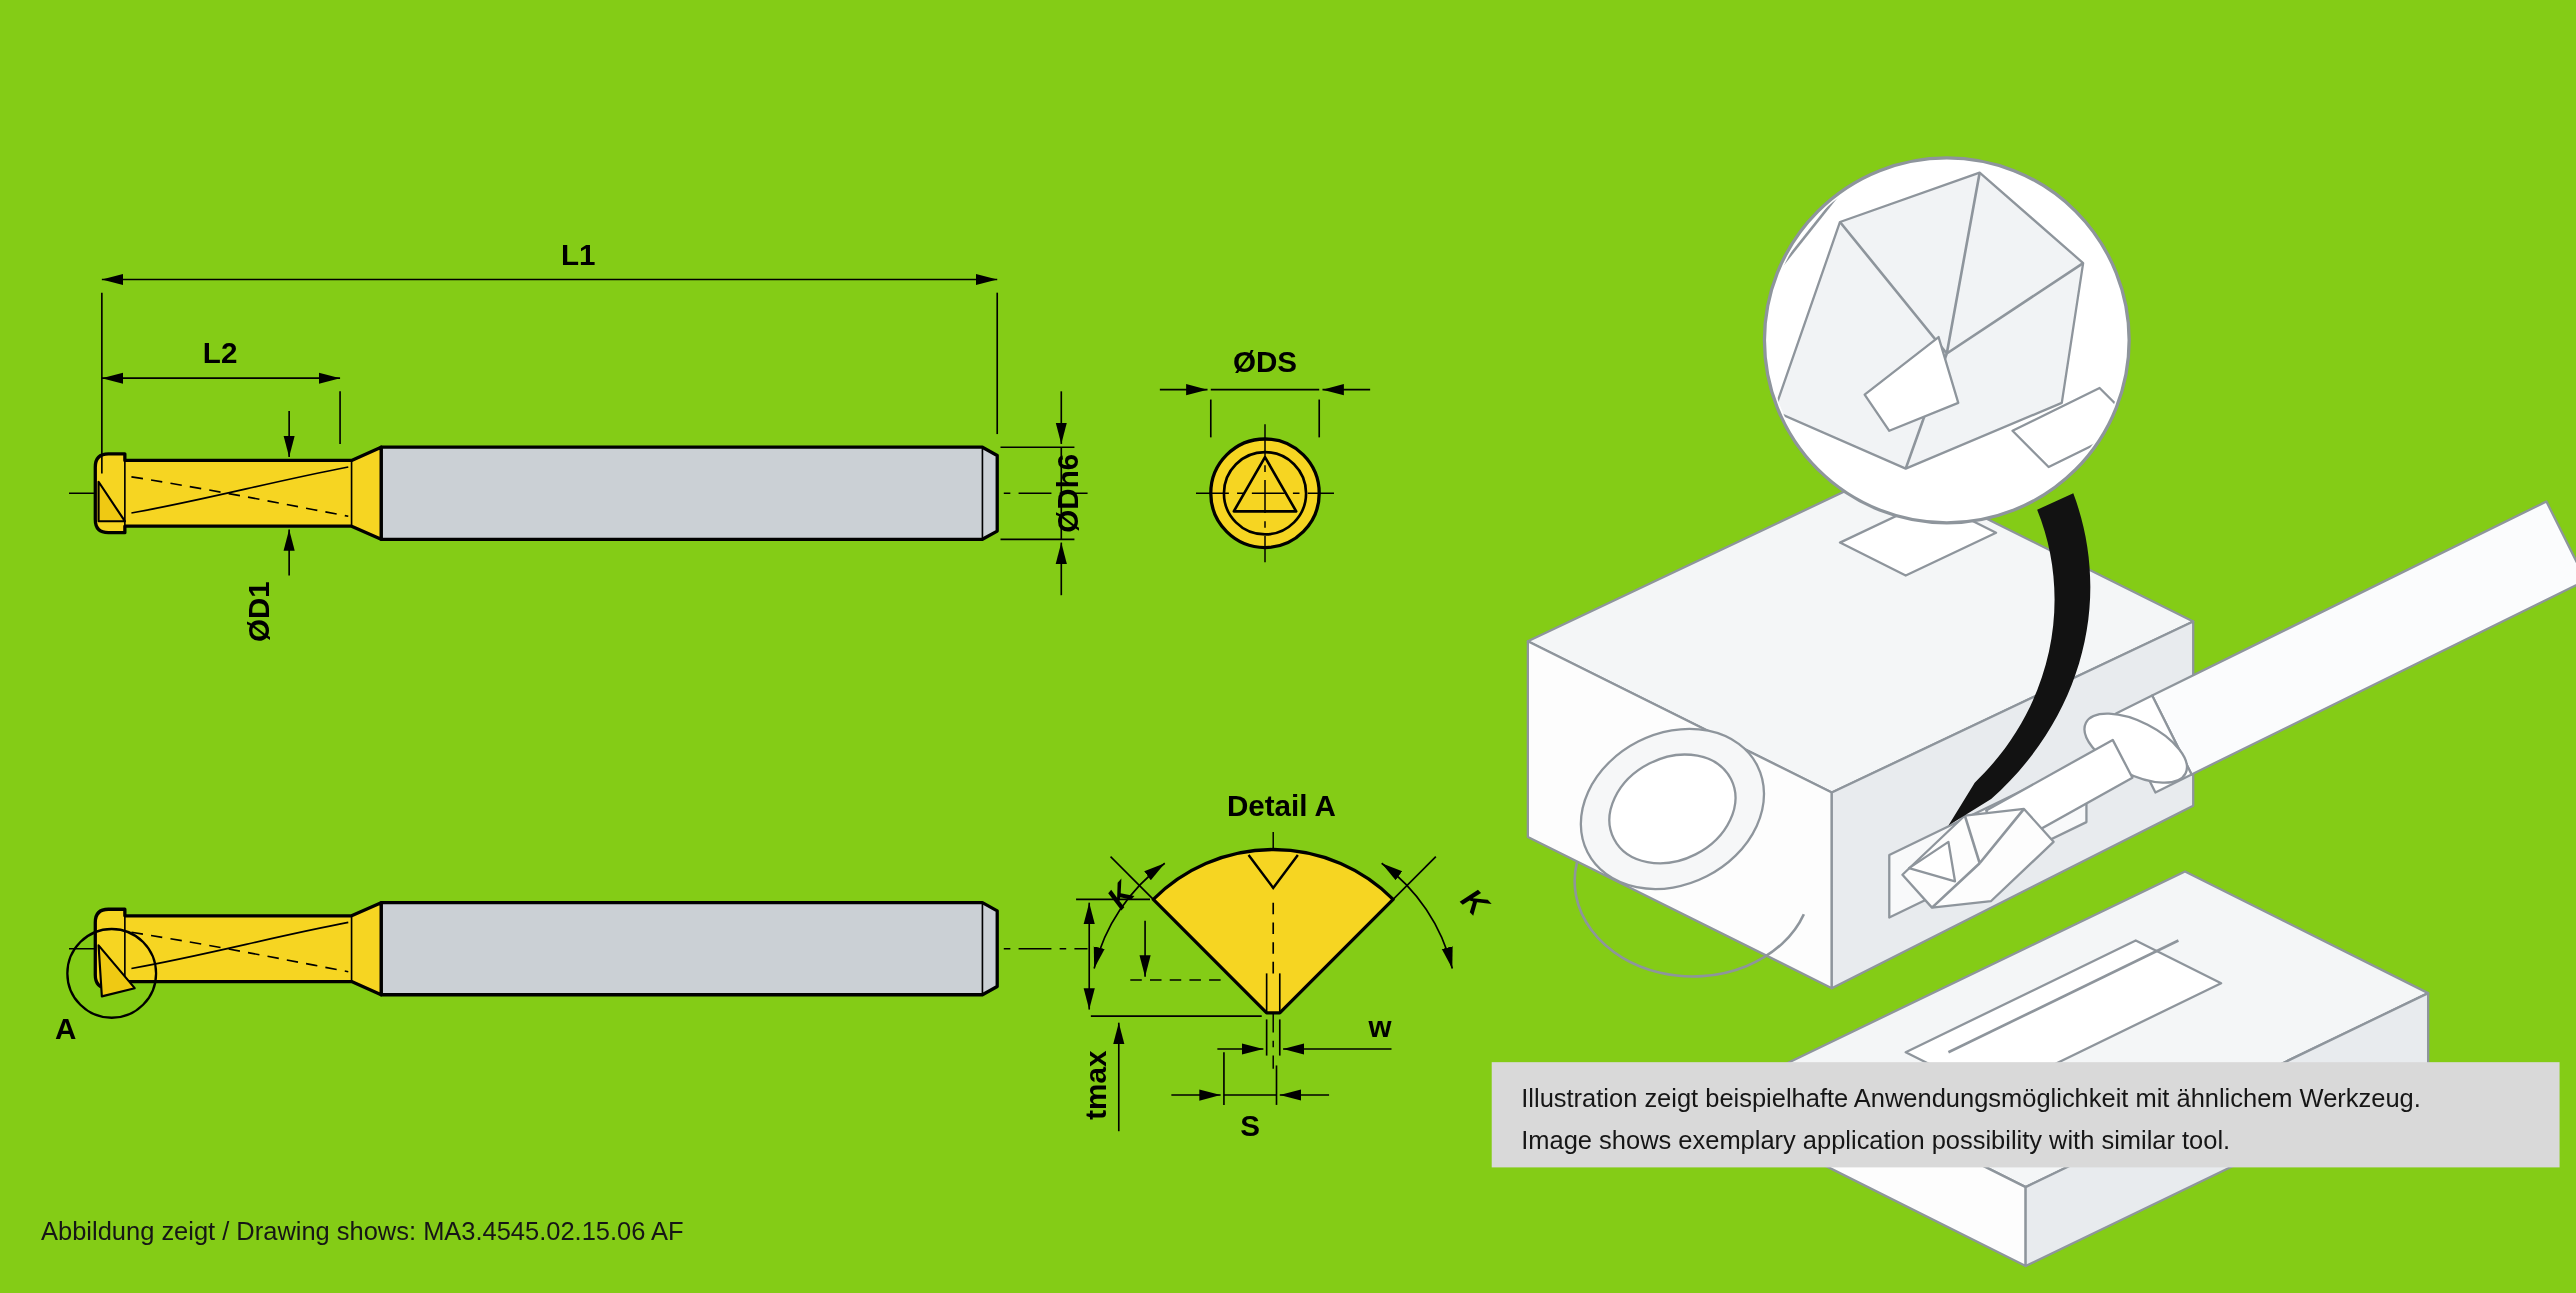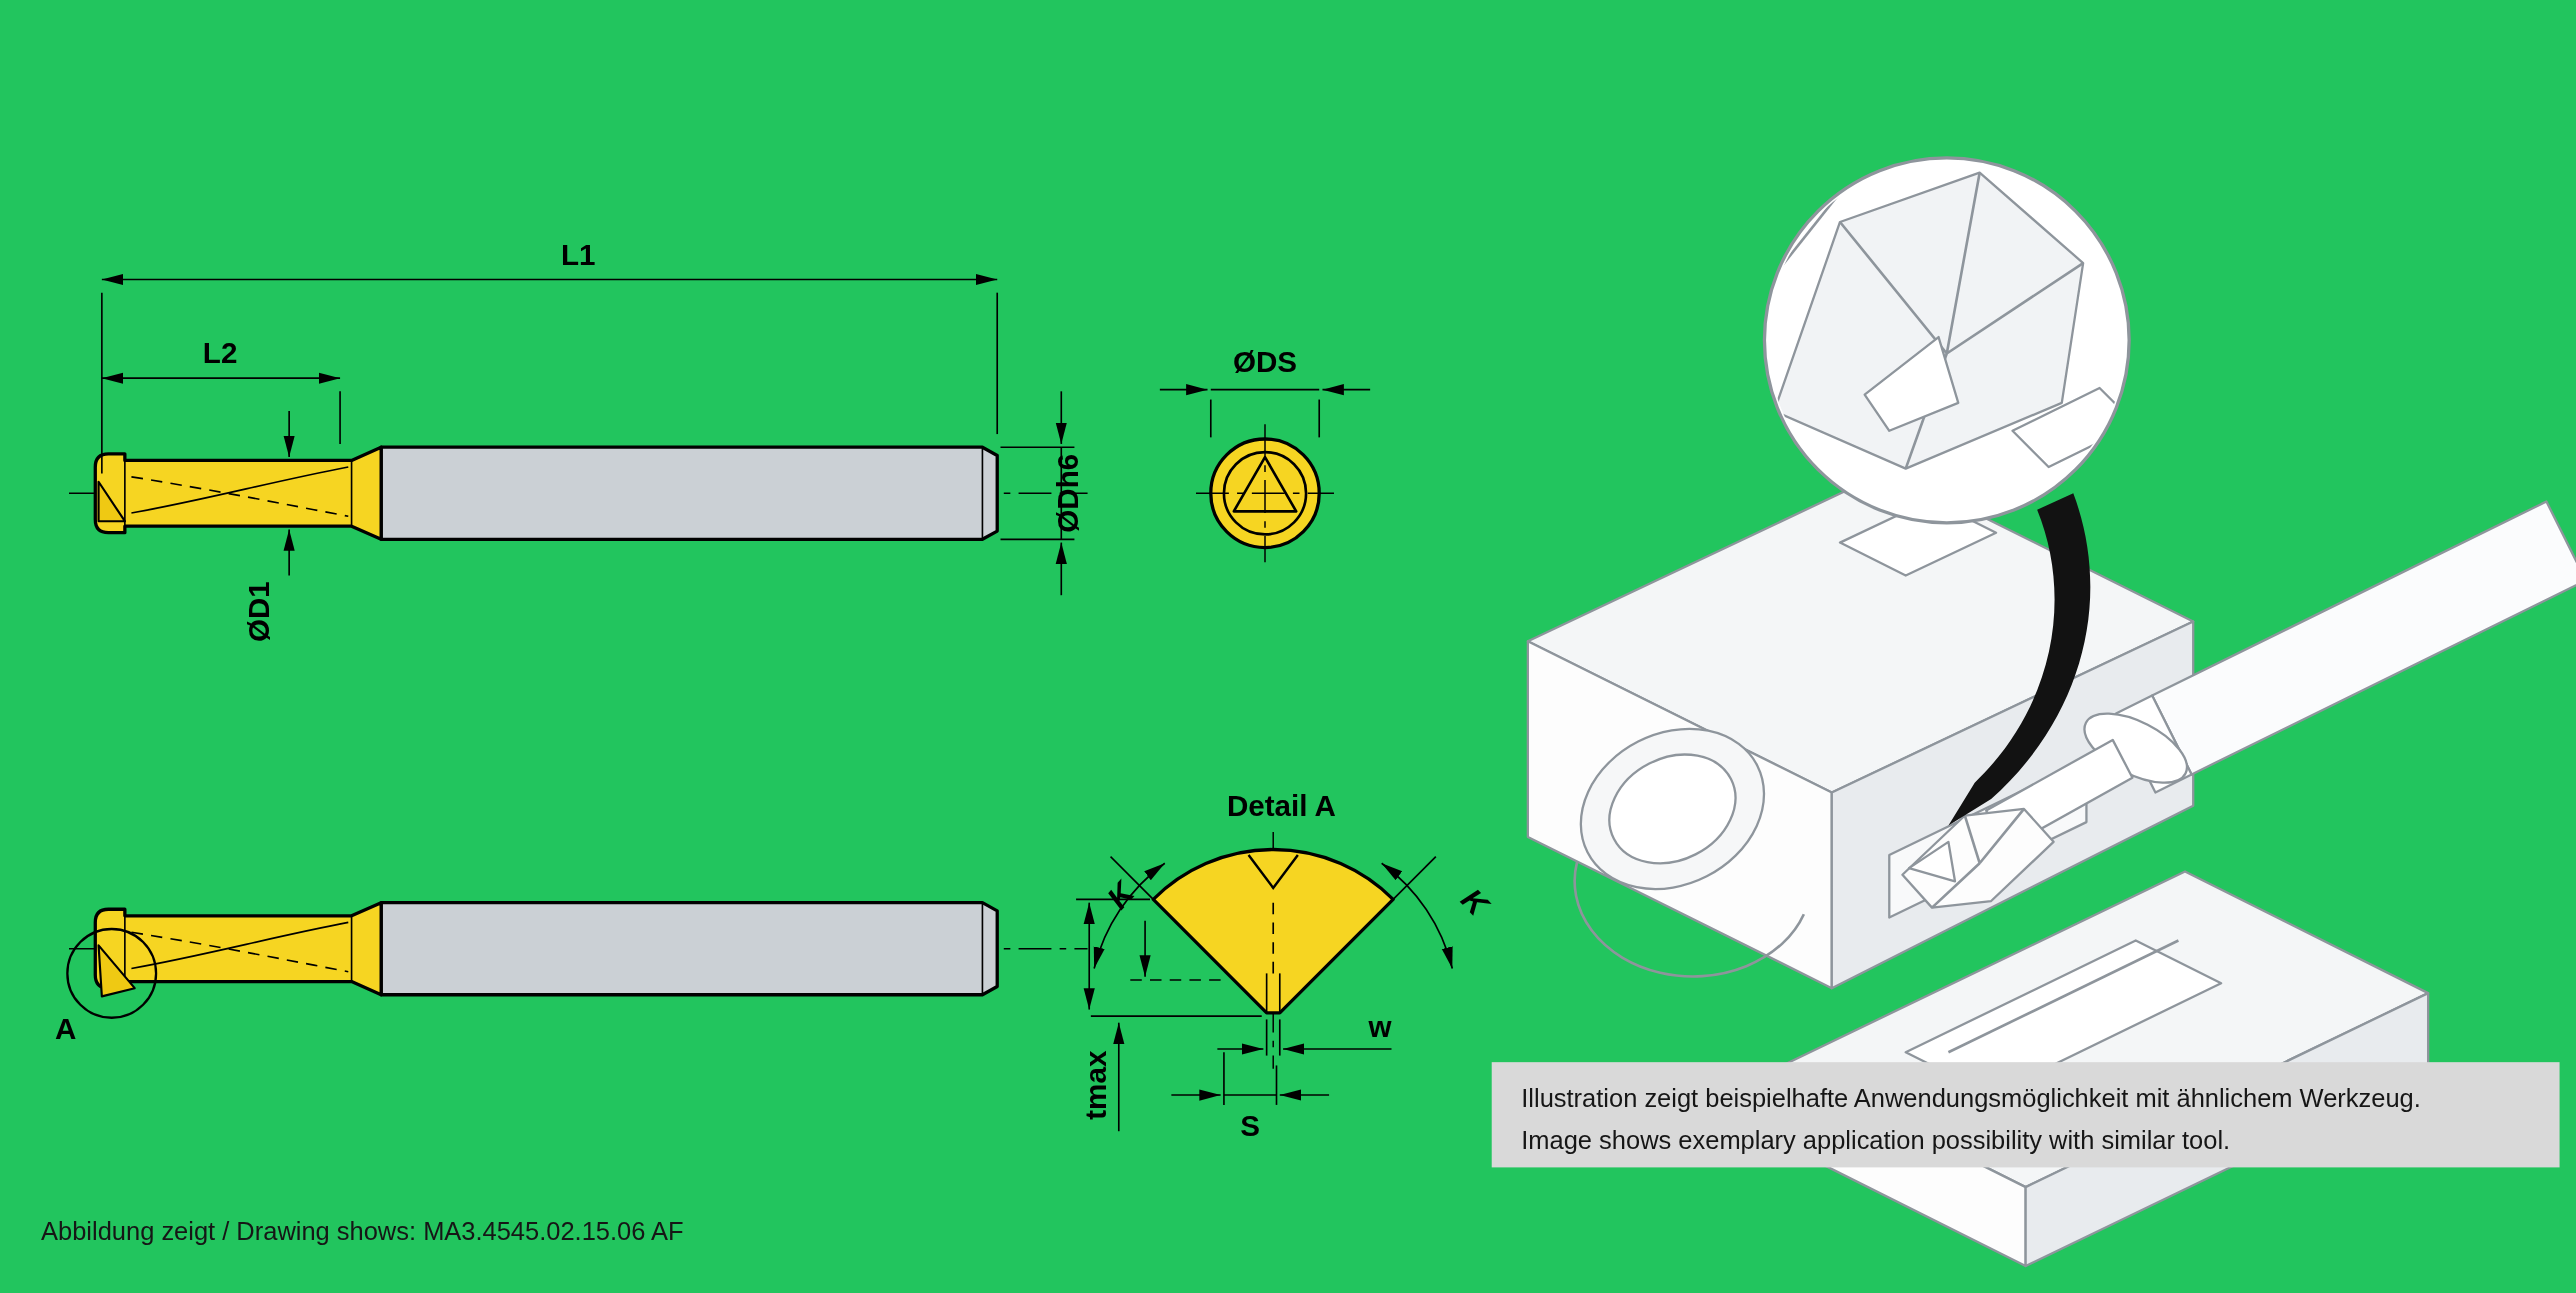--- a/index.html
+++ b/index.html
@@ -1,16 +1,16 @@
 <!DOCTYPE html>
 <html style="font-size:10.3px"><head>
 <meta charset="utf-8">
 <style>
   html,body{margin:0;padding:0;background:#ffffff;}
-  .page{width:2576px;height:1294px;background:#22c55e;position:relative;overflow:hidden;}
+  .page{width:2576px;height:1294px;background:#84cc16;position:relative;overflow:hidden;}
   svg text{font-family:"Liberation Sans","DejaVu Sans",sans-serif;}
   .lbl{font-size:18px;font-weight:700;fill:#000;}
   .lbl-i{font-size:19px;font-weight:700;font-style:italic;fill:#000;}
   .cap{font-size:15.5px;font-weight:400;fill:#161616;}
   .ol{stroke:#000;stroke-width:2;stroke-linejoin:round;}
   .thin{stroke:#000;stroke-width:1;fill:none;}
   .dim{stroke:#000;stroke-width:1;fill:none;}
   .cl{stroke:#000;stroke-width:0.9;fill:none;stroke-dasharray:20 5 4 5;}
   .dash{stroke:#000;stroke-width:1;fill:none;stroke-dasharray:7 5;}
   .ill{stroke:#8e959c;stroke-width:1.4;stroke-linejoin:round;}

